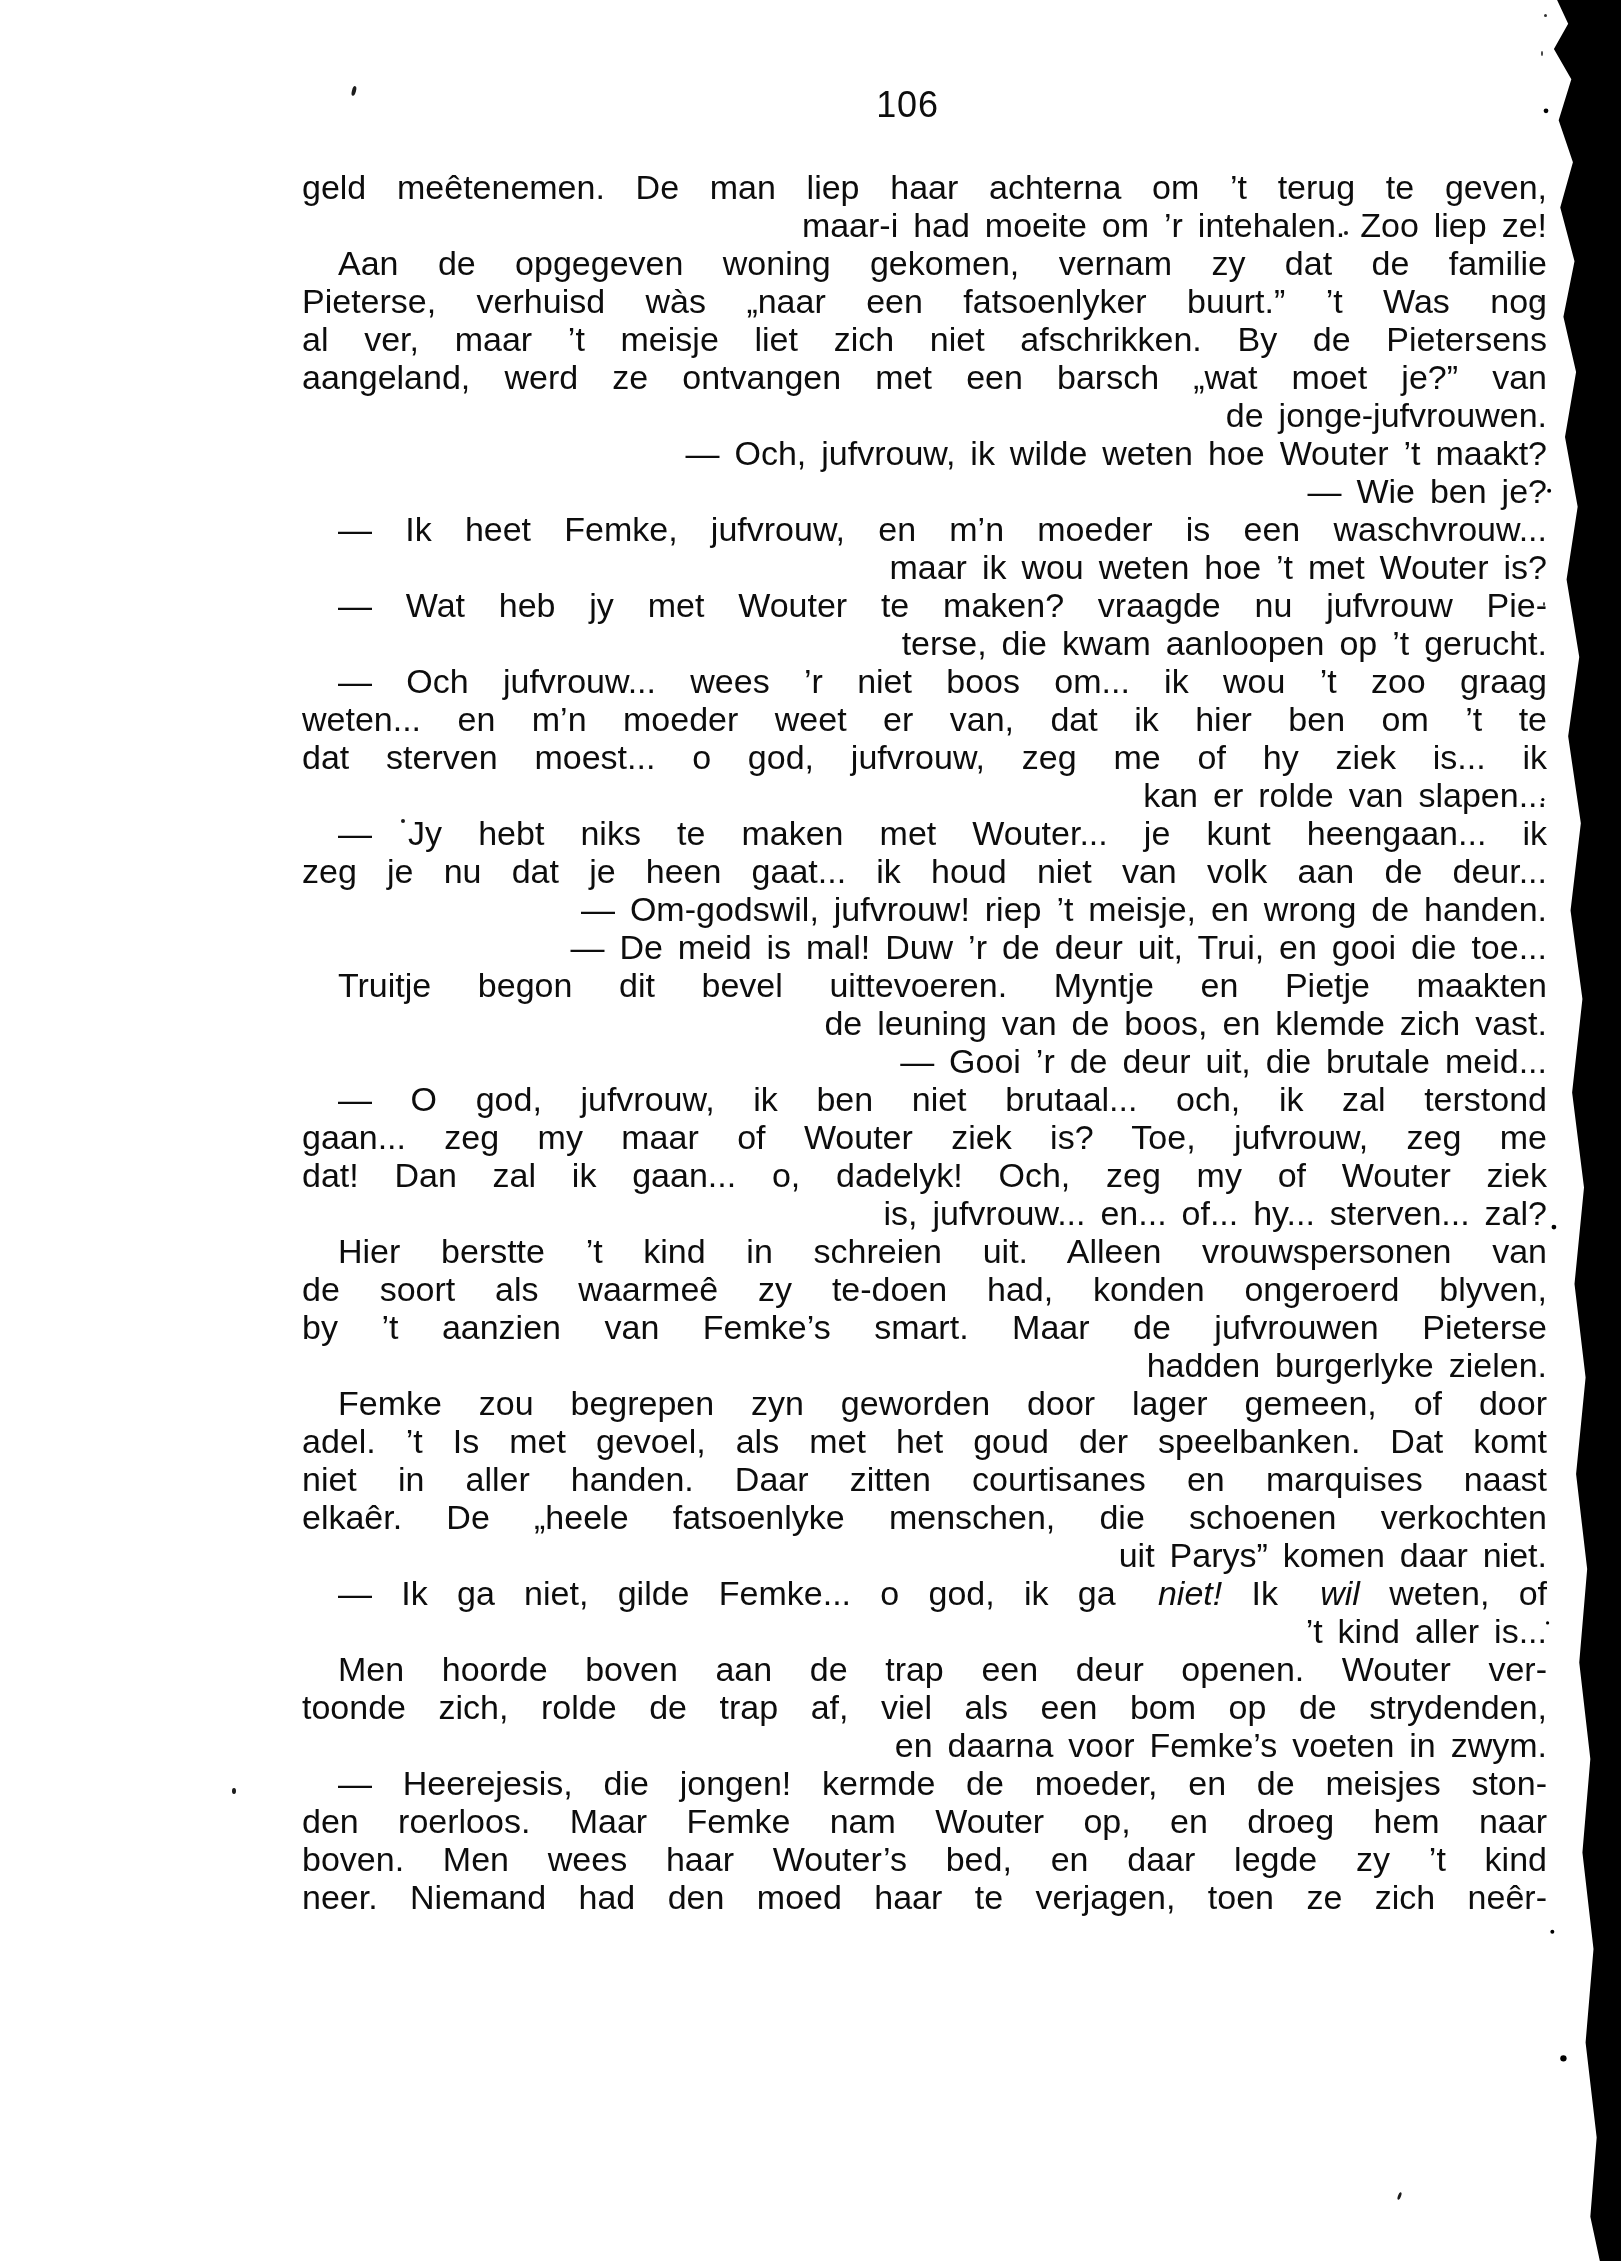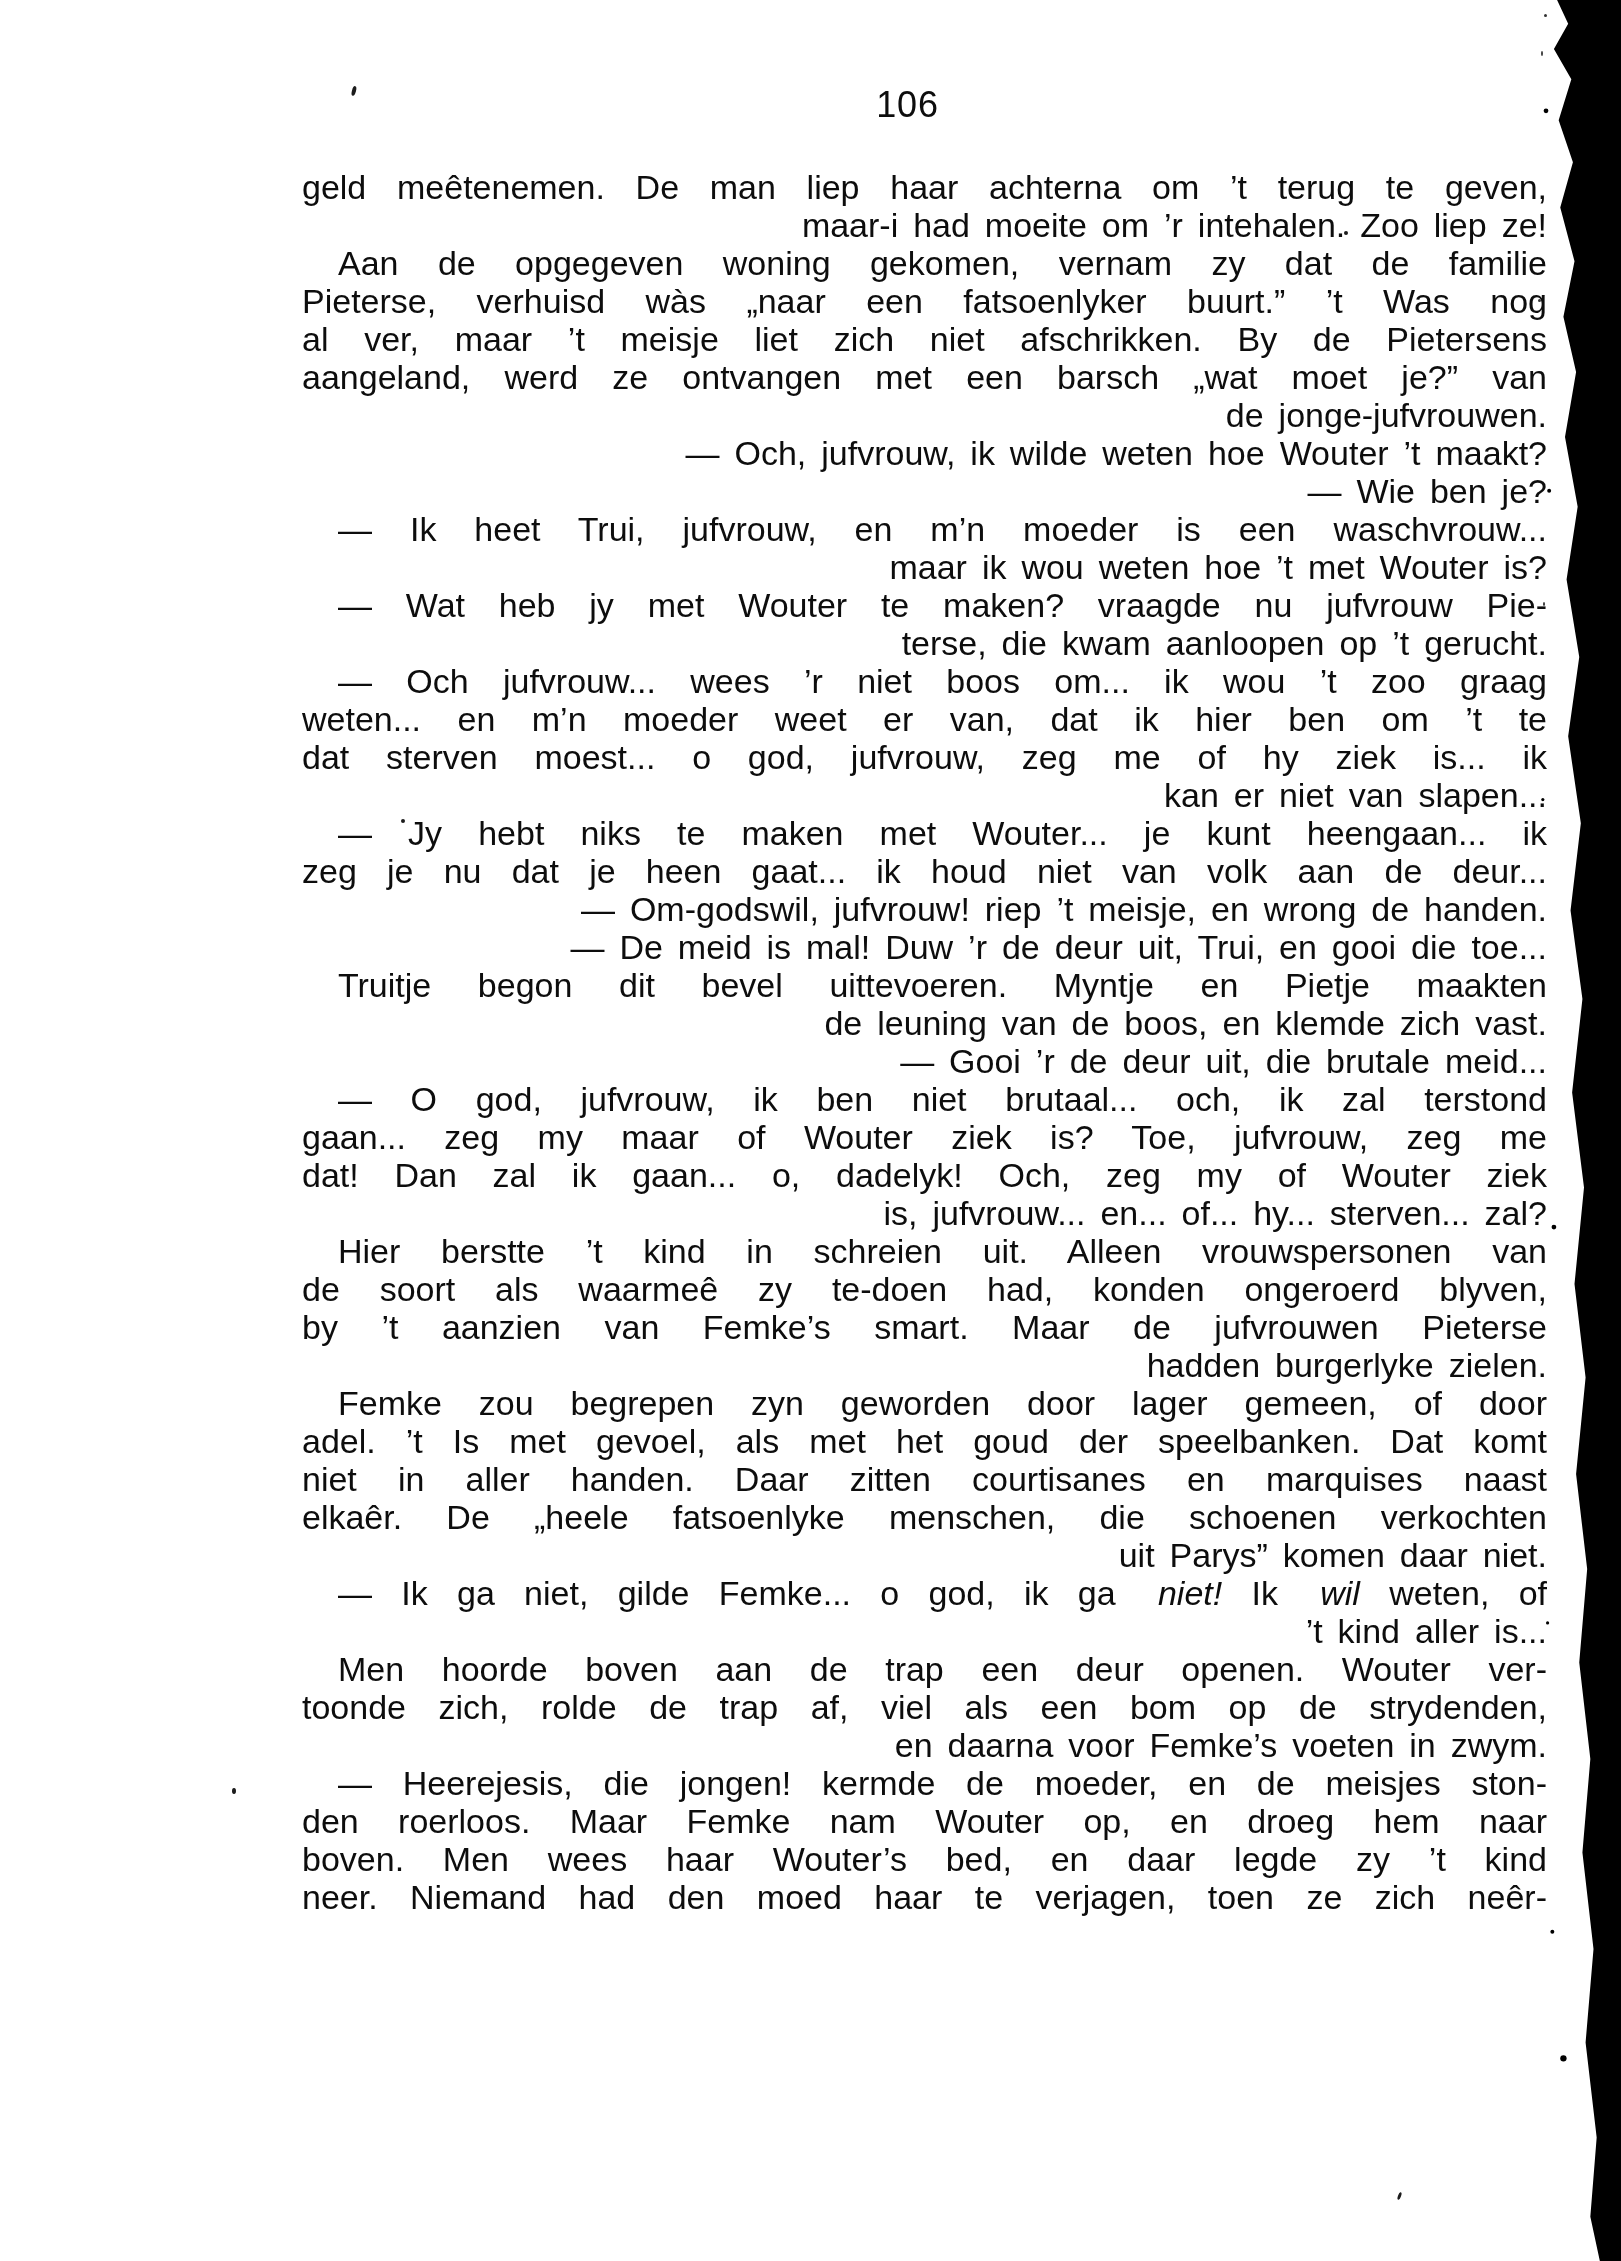--- a/index.html
+++ b/index.html
@@ -59,28 +59,28 @@
   <div class="text-block">
       <div class="line just"><span>geld meêtenemen. De man liep haar achterna om ’t terug te geven,</span></div>
       <div class="line"><span>maar-i had moeite om ’r intehalen. Zoo liep ze!</span></div>
       <div class="line indent just"><span>Aan de opgegeven woning gekomen, vernam zy dat de familie</span></div>
       <div class="line just"><span>Pieterse, verhuisd wàs „naar een fatsoenlyker buurt.” ’t Was nog</span></div>
       <div class="line just"><span>al ver, maar ’t meisje liet zich niet afschrikken. By de Pietersens</span></div>
       <div class="line just"><span>aangeland, werd ze ontvangen met een barsch „wat moet je?” van</span></div>
       <div class="line"><span>de jonge-jufvrouwen.</span></div>
       <div class="line indent"><span>— Och, jufvrouw, ik wilde weten hoe Wouter ’t maakt?</span></div>
       <div class="line indent"><span>— Wie ben je?</span></div>
-      <div class="line indent just"><span>— Ik heet Trui, jufvrouw, en m’n moeder is een waschvrouw...</span></div>
+      <div class="line indent just"><span>— Ik heet Femke, jufvrouw, en m’n moeder is een waschvrouw...</span></div>
       <div class="line"><span>maar ik wou weten hoe ’t met Wouter is?</span></div>
       <div class="line indent just"><span>— Wat heb jy met Wouter te maken? vraagde nu jufvrouw Pie-</span></div>
       <div class="line"><span>terse, die kwam aanloopen op ’t gerucht.</span></div>
       <div class="line indent just"><span>— Och jufvrouw... wees ’r niet boos om... ik wou ’t zoo graag</span></div>
       <div class="line just"><span>weten... en m’n moeder weet er van, dat ik hier ben om ’t te</span></div>
       <div class="line just"><span>dat sterven moest... o god, jufvrouw, zeg me of hy ziek is... ik</span></div>
-      <div class="line"><span>kan er niet van slapen...</span></div>
+      <div class="line"><span>kan er rolde van slapen...</span></div>
       <div class="line indent just"><span>— Jy hebt niks te maken met Wouter... je kunt heengaan... ik</span></div>
       <div class="line just"><span>zeg je nu dat je heen gaat... ik houd niet van volk aan de deur...</span></div>
       <div class="line indent"><span>— Om-godswil, jufvrouw! riep ’t meisje, en wrong de handen.</span></div>
       <div class="line indent"><span>— De meid is mal! Duw ’r de deur uit, Trui, en gooi die toe...</span></div>
       <div class="line indent just"><span>Truitje begon dit bevel uittevoeren. Myntje en Pietje maakten</span></div>
       <div class="line"><span>de leuning van de boos, en klemde zich vast.</span></div>
       <div class="line indent"><span>— Gooi ’r de deur uit, die brutale meid...</span></div>
       <div class="line indent just"><span>— O god, jufvrouw, ik ben niet brutaal... och, ik zal terstond</span></div>
       <div class="line just"><span>gaan... zeg my maar of Wouter ziek is? Toe, jufvrouw, zeg me</span></div>
       <div class="line just"><span>dat! Dan zal ik gaan... o, dadelyk! Och, zeg my of Wouter ziek</span></div>

